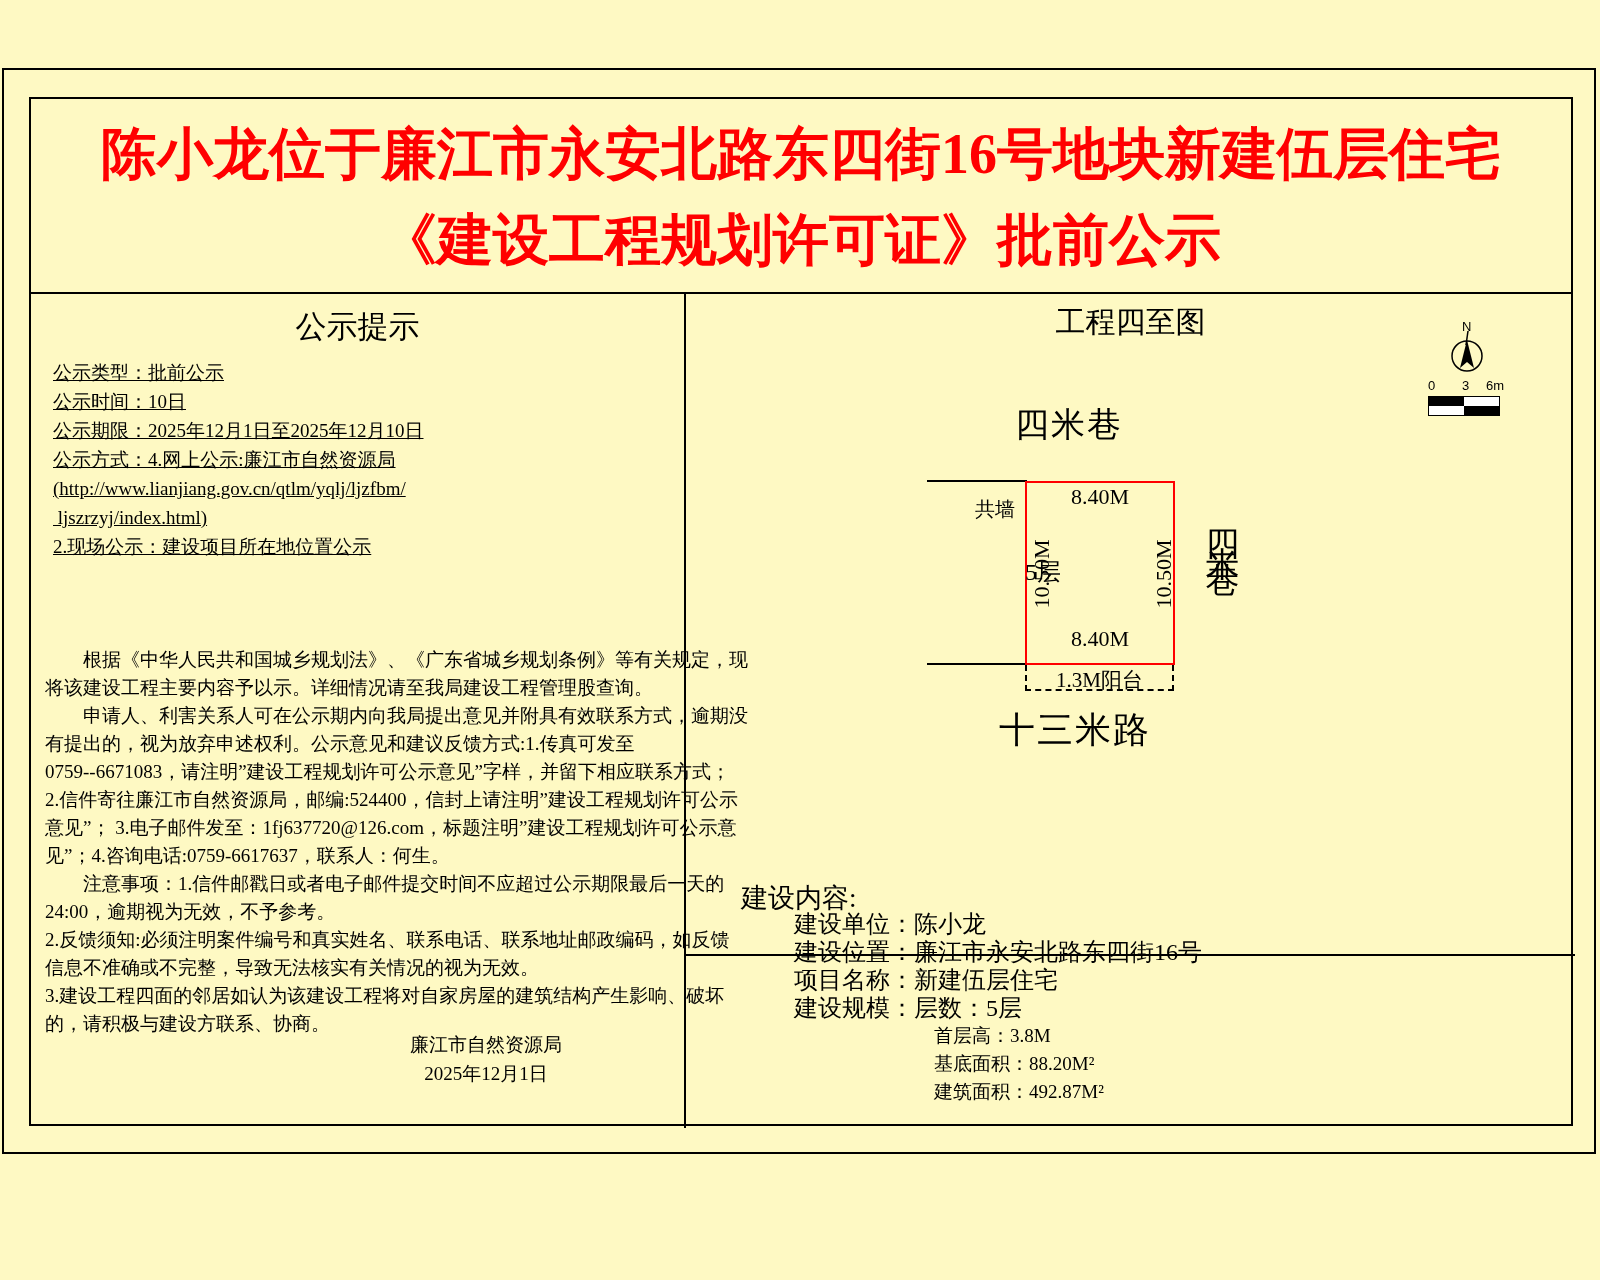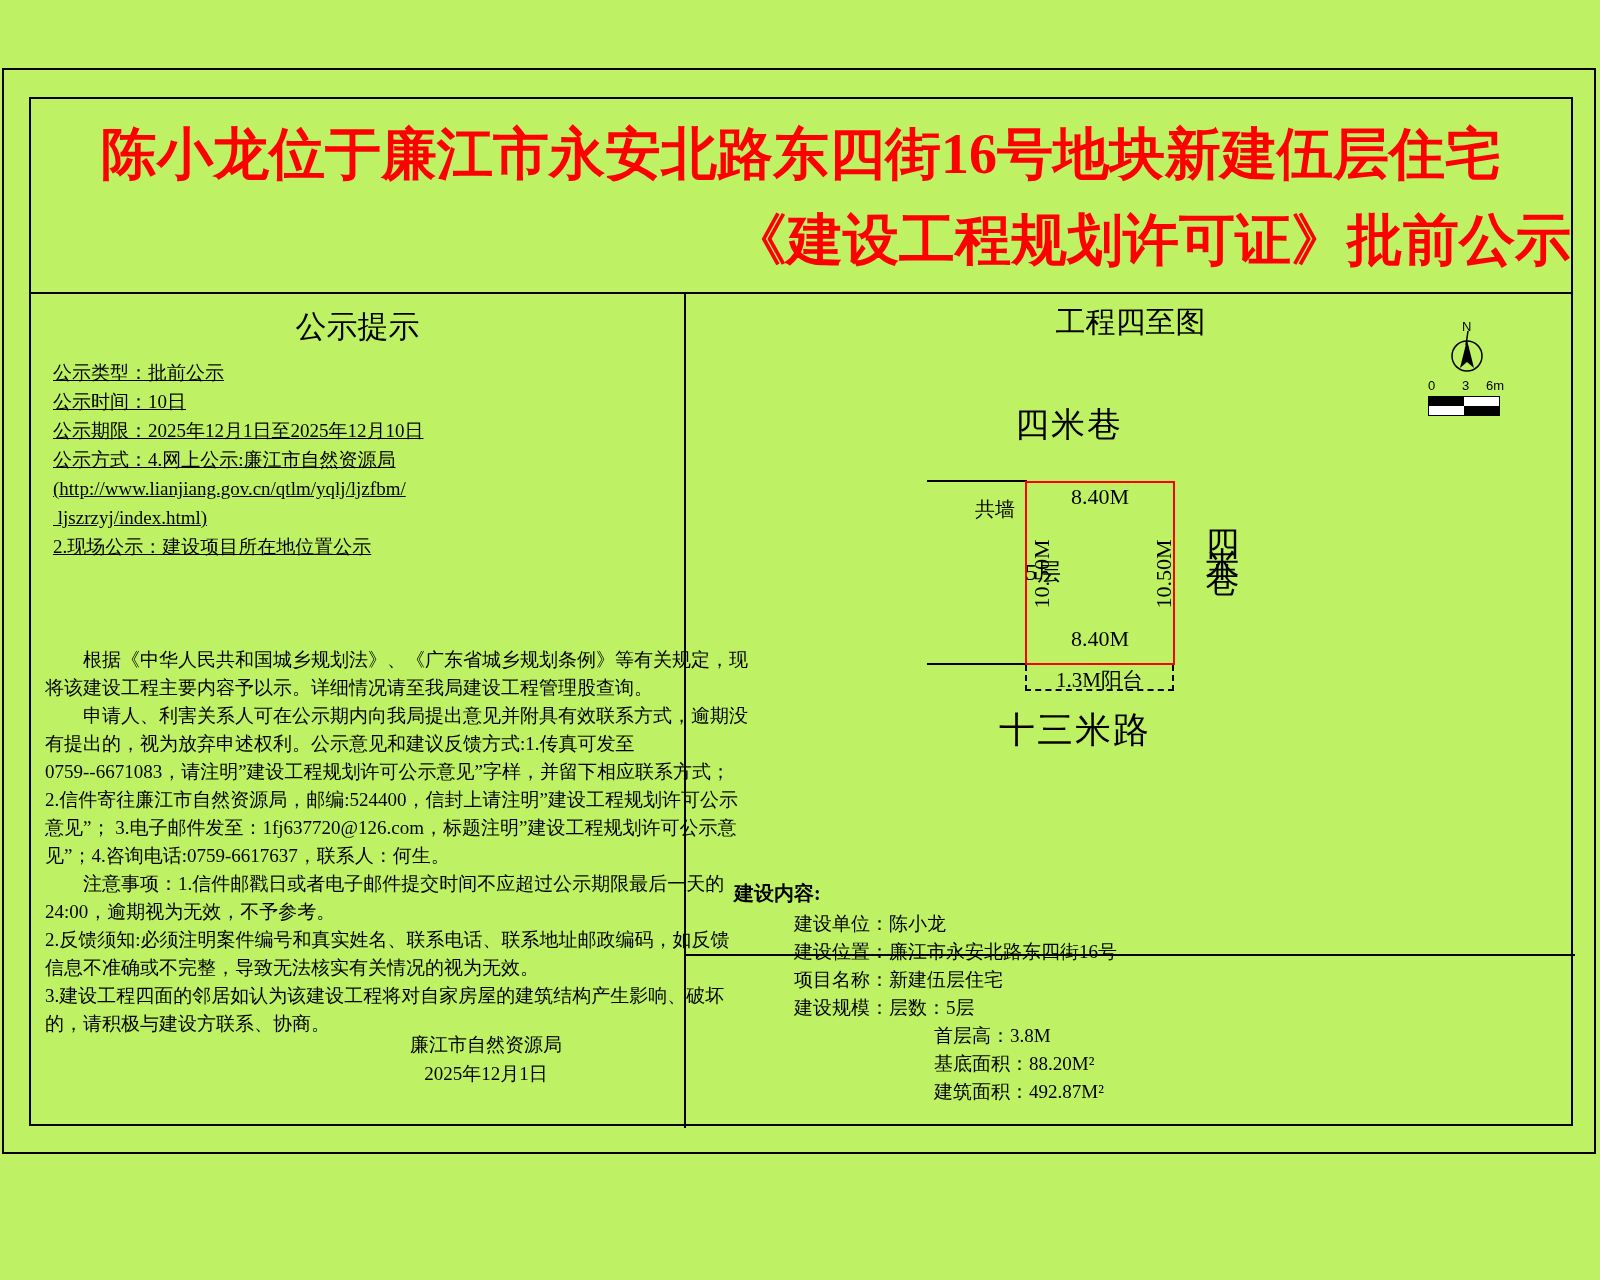--- a/index.html
+++ b/index.html
@@ -1,18 +1,18 @@
 <!DOCTYPE html>
 <html><head>
 <meta charset="utf-8">
 <style>
   * { margin:0; padding:0; box-sizing:border-box; }
   html,body { background:#ffffff; }
   .page {
-    position:relative; width:1600px; height:1280px; background:#bef264;
+    position:relative; width:1600px; height:1280px; background:#fef9c3;
     font-family:"Liberation Serif","DejaVu Serif",serif; color:#000;
     overflow:hidden;
   }
   .outer-frame { position:absolute; left:2px; top:68px; width:1594px; height:1086px; border:2px solid #000; }
   .inner-box  { position:absolute; left:29px; top:97px; width:1544px; height:1029px; border:2px solid #000; }
 
   
   .title-area { position:absolute; left:0; top:0; width:1540px; height:195px; border-bottom:2px solid #000; text-align:center; padding-top:12px; }
   .title-line { font-size:56px; line-height:86px; font-weight:bold; white-space:nowrap; }
 
@@ -51,36 +51,36 @@
 
   .wall-label  { position:absolute; left:289px; top:202px; width:50px; font-size:20px; white-space:nowrap; }
   .dim-top     { position:absolute; left:339px; top:190px; width:150px; text-align:center; font-size:22px; white-space:nowrap; }
   .floors      { position:absolute; left:339px; top:262px; width:150px; text-align:left; font-size:24px; white-space:nowrap; }
   .dim-bottom  { position:absolute; left:339px; top:332px; width:150px; text-align:center; font-size:22px; white-space:nowrap; }
   .dim-left    { position:absolute; left:305px; top:268px; width:100px; height:24px; text-align:center; font-size:22px; transform:rotate(-90deg); white-space:nowrap; }
   .dim-right   { position:absolute; left:427px; top:268px; width:100px; height:24px; text-align:center; font-size:22px; transform:rotate(-90deg); white-space:nowrap; }
   .balcony-label { position:absolute; left:339px; top:372px; width:149px; text-align:center; font-size:21px; white-space:nowrap; }
 
   
-  .content-header { position:absolute; left:48px; top:10px; font-size:20px; white-space:nowrap;font-weight:bold; }
-  .rows-main { position:absolute; left:108px; top:40px; font-size:19px; }
+  .content-header { position:absolute; left:55px; top:10px; font-size:27px; white-space:nowrap; }
+  .rows-main { position:absolute; left:108px; top:40px; font-size:24px; }
   .rows-main div { line-height:28px; white-space:pre; }
   .rows-sub { position:absolute; left:248px; top:152px; font-size:19px; }
   .rows-sub div { line-height:28px; white-space:pre; }
 </style>
 </head>
 <body>
 
 <div class="page">
   <div class="outer-frame"></div>
   <div class="inner-box">
 
     <div class="title-area">
       <div class="title-line" style="color:#ff0000;">陈小龙位于廉江市永安北路东四街16号地块新建伍层住宅</div>
-      <div class="title-line" style="color:#ff0000;text-align:right;">《建设工程规划许可证》批前公示</div>
+      <div class="title-line" style="color:#ff0000;">《建设工程规划许可证》批前公示</div>
     </div>
 
     <div class="left-panel">
       <div class="panel-header">公示提示</div>
       <div class="info-block">
           <div>公示类型：批前公示</div>
           <div>公示时间：10日</div>
           <div>公示期限：2025年12月1日至2025年12月10日</div>
           <div>公示方式：4.网上公示:廉江市自然资源局</div>
           <div>(http://www.lianjiang.gov.cn/qtlm/yqlj/ljzfbm/</div>

